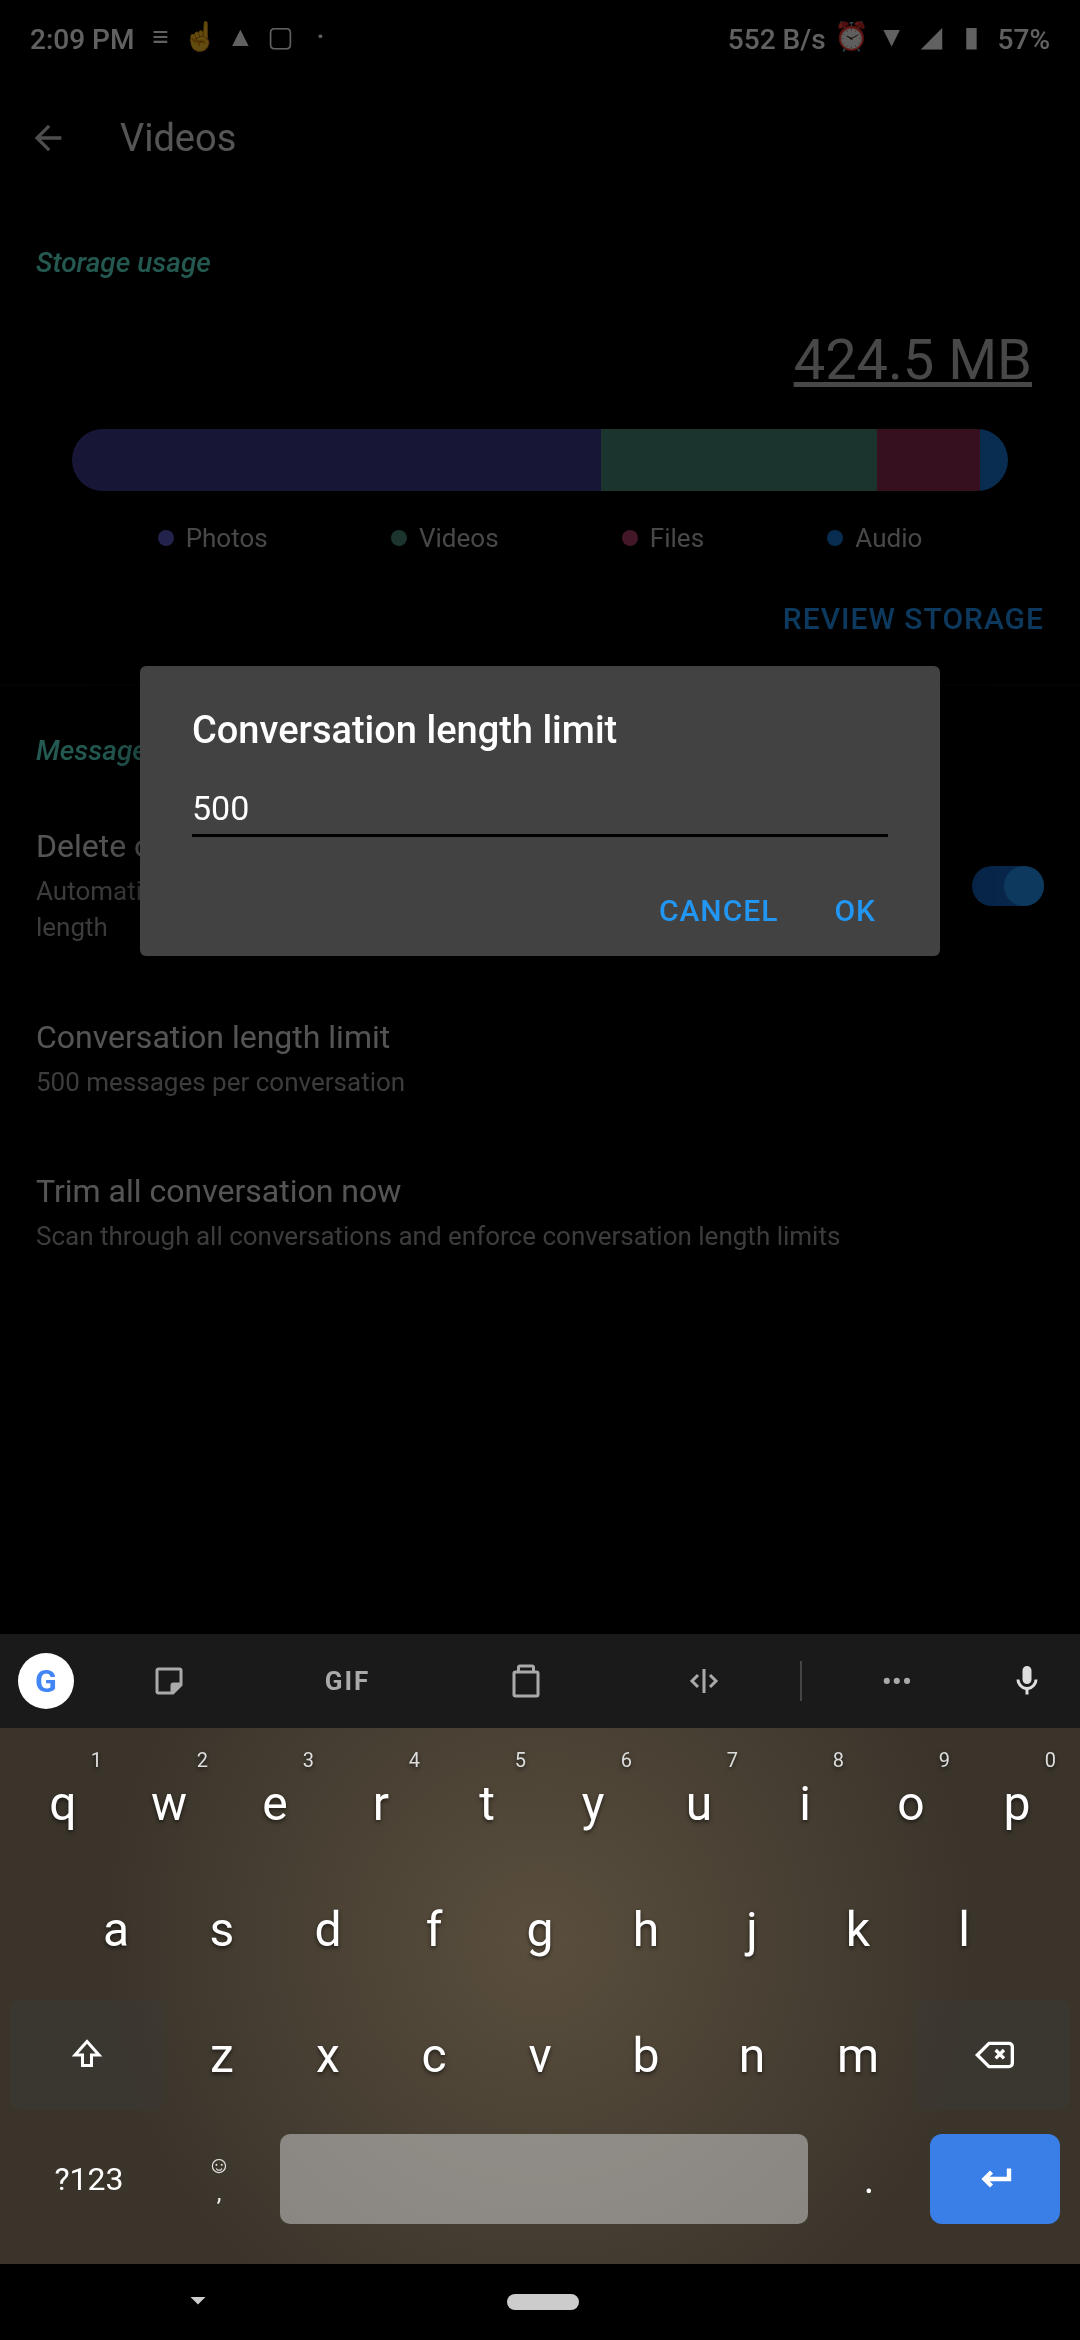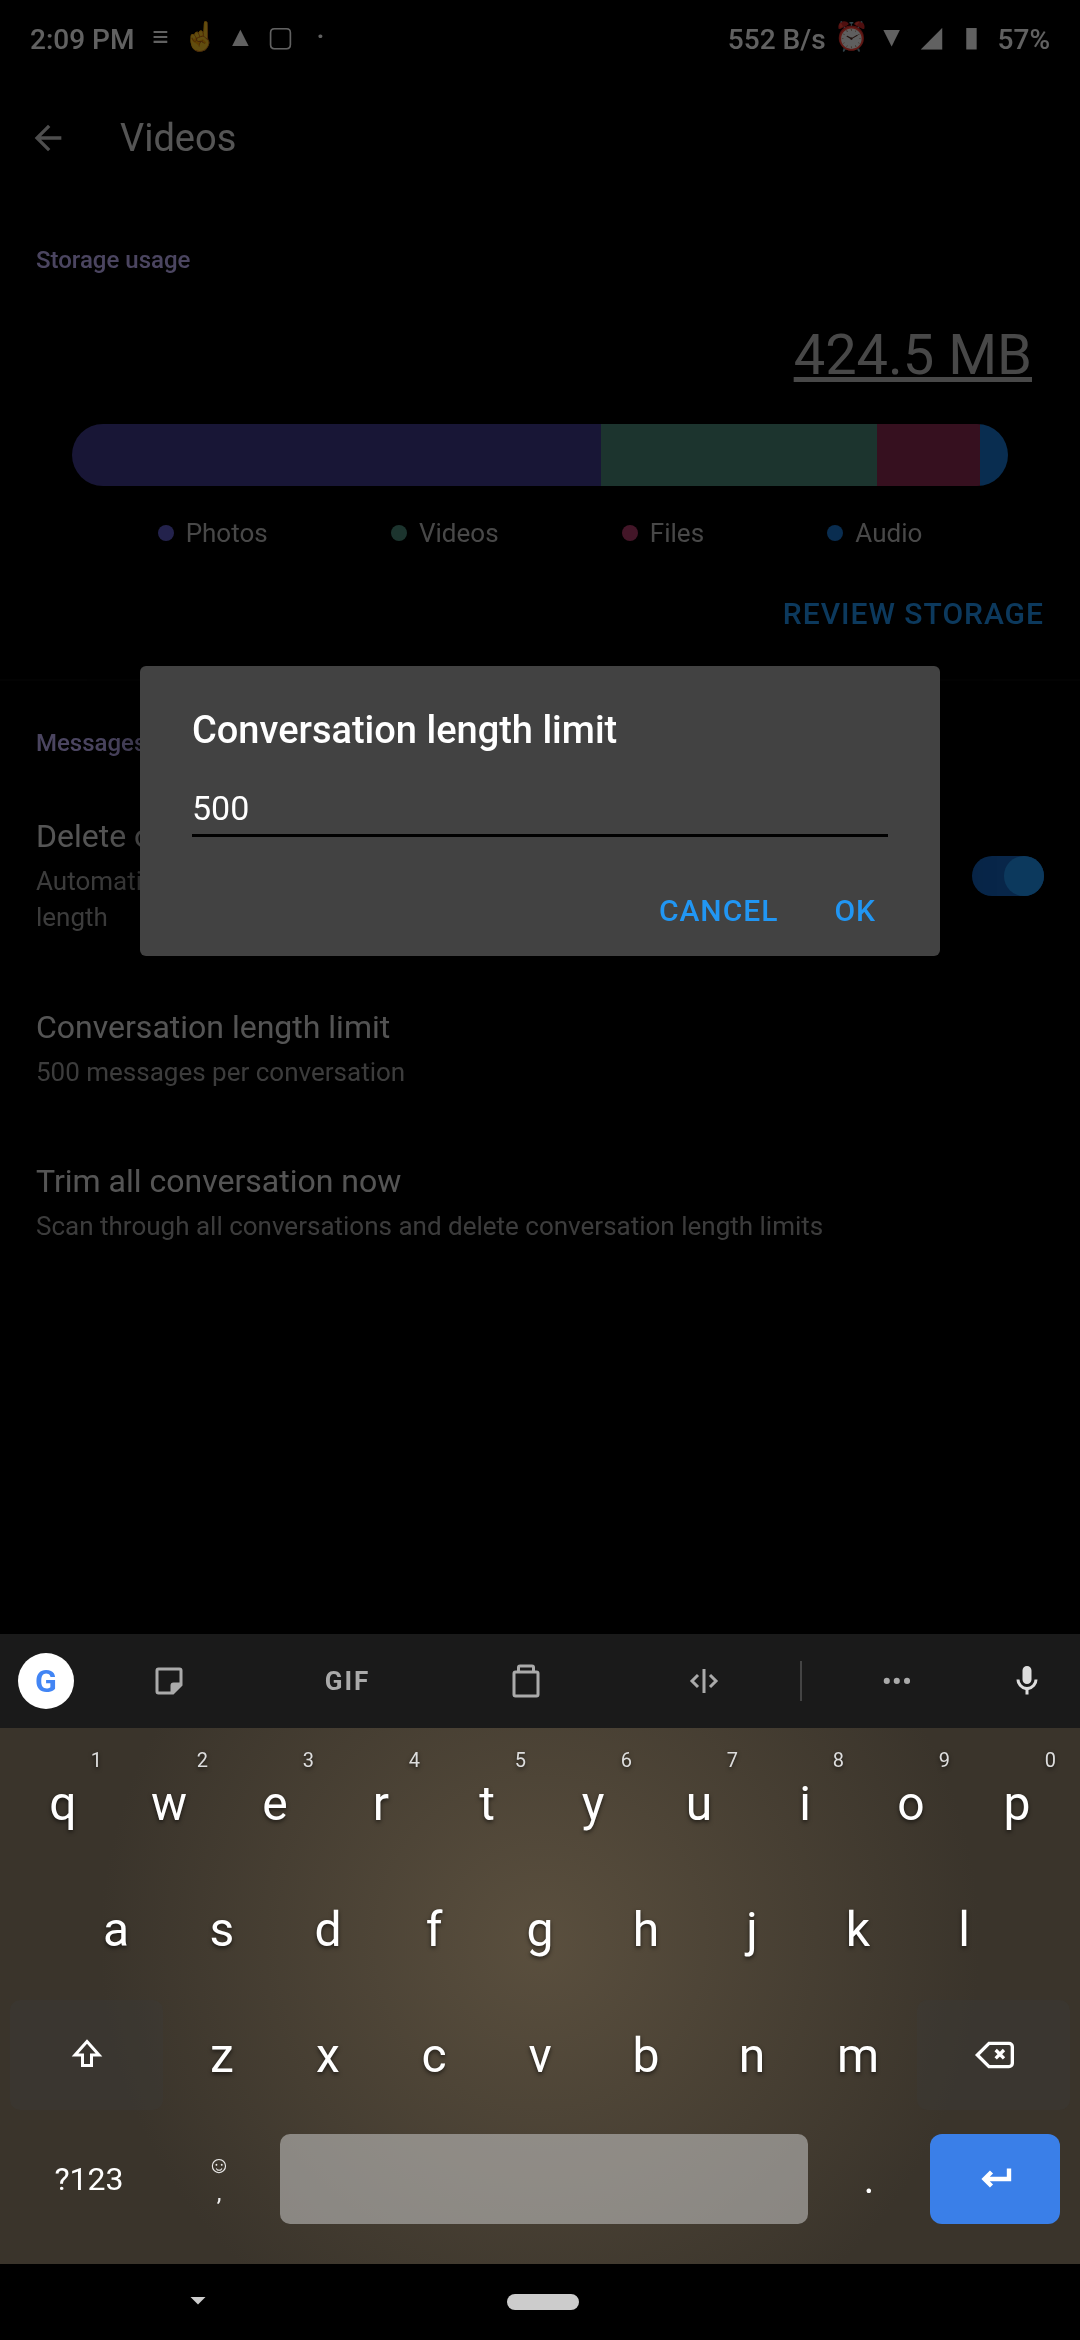--- a/index.html
+++ b/index.html
@@ -7,21 +7,21 @@
 
 .status-bar { height: 78px; display: flex; justify-content: space-between; align-items: center; padding: 0 30px; font-size: 28px; font-weight: 500; }
 .status-left, .status-right { display: flex; align-items: flex-start; gap: 12px; }
 .status-icon { width: 28px; height: 28px; display: inline-flex; align-items: center; justify-content: center; }
 
 .app-bar { height: 120px; display: flex; align-items: center; padding: 0 24px; gap: 48px; }
 .back-arrow { width: 48px; height: 48px; display: flex; align-items: center; justify-content: center; }
 .app-title { font-size: 38px; color: #e0e0e0; font-weight: 400; }
 
 .content { padding: 0 36px; }
-.section-header { color: #c4b5fd; font-size: 24px; font-weight: 500; padding: 48px 0 24px; }
+.section-header { color: #5eead4; font-size: 28px; font-weight: 500; padding: 48px 0 24px; font-style: italic; }
 .storage-total { text-align: right; font-size: 56px; color: #bdbdbd; padding: 24px 12px 36px 0; font-weight: 400; text-decoration: underline; }
 
 .storage-bar { height: 62px; border-radius: 31px; overflow: hidden; display: flex; margin: 0 36px 24px; }
 .seg-photos { background: #3f3b8e; width: 56.5%; }
 .seg-videos { background: #4a8a7a; width: 29.5%; }
 .seg-files { background: #8e2a52; width: 11%; }
 .seg-audio { background: #1976d2; width: 3%; }
 
 .legend { display: flex; justify-content: space-around; padding: 0 60px; margin-top: 32px; }
 .legend-item { display: flex; align-items: center; gap: 12px; font-size: 26px; color: #bdbdbd; }
@@ -160,21 +160,21 @@
         </div>
     </div>
 
     <div class="setting-item">
       <div class="setting-title">Conversation length limit</div>
       <div class="setting-sub">500 messages per conversation</div>
     </div>
 
     <div class="setting-item">
       <div class="setting-title">Trim all conversation now</div>
-      <div class="setting-sub">Scan through all conversations and delete conversation length limits</div>
+      <div class="setting-sub">Scan through all conversations and enforce conversation length limits</div>
     </div>
   </div>
 </div>
 
 <div class="scrim"></div>
 
 <div class="dialog">
   <div class="dialog-title">Conversation length limit</div>
   <div class="dialog-input-wrap">
     <input class="dialog-input" type="text" value="500" style="">

